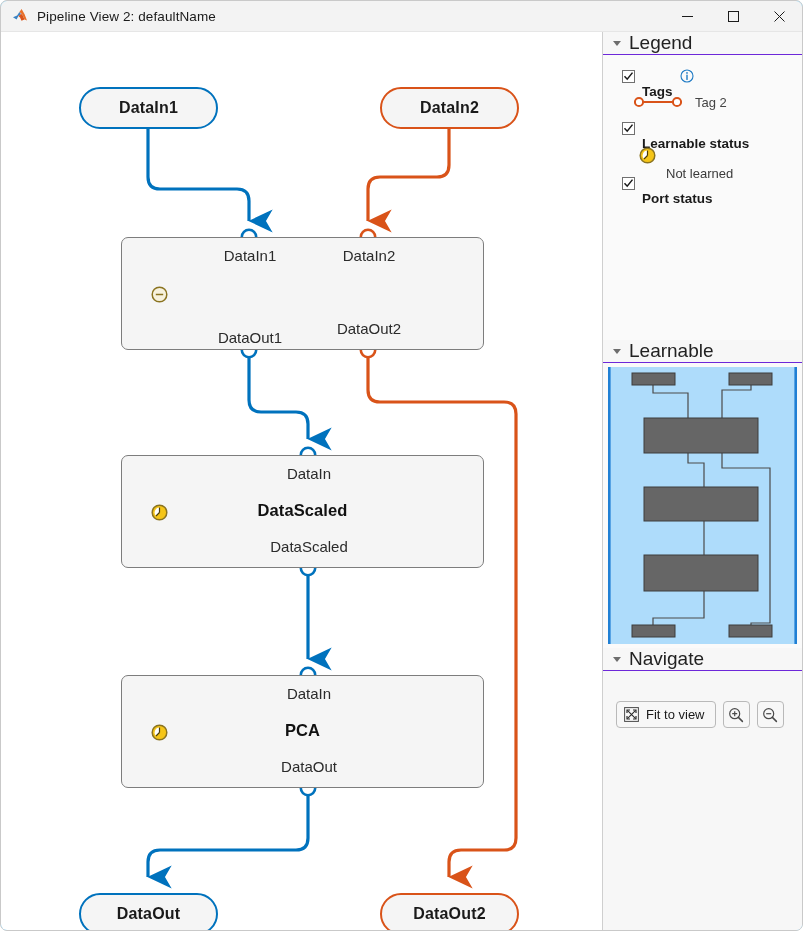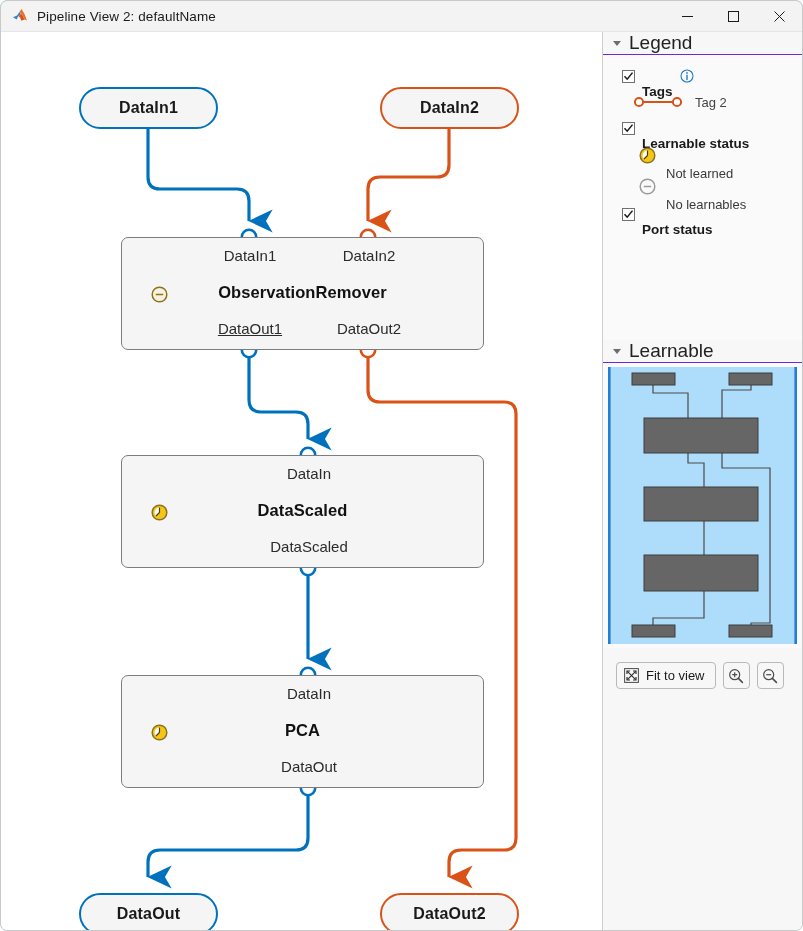--- a/index.html
+++ b/index.html
@@ -178,20 +178,21 @@
 
   
   .navigate-body {
     flex: 1 1 auto;
     background: #f7f7f7;
     padding: 14px 0 0 0;
   }
   .nav-row {
     display: flex; align-items: center;
     padding-left: 13px;
+    margin-top: 16px;
   }
   .btn {
     height: 27px;
     background: #f7f7f7;
     border: 1px solid #b9b9b9;
     border-radius: 4px;
     display: flex; align-items: center; justify-content: center;
     font-size: 13px; color: #1a1a1a;
     cursor: pointer;
   }
@@ -282,24 +283,23 @@
       </div>
       <div class="term orange" style="left:379px;top:861px;width:139px;height:42px;">
         <span>DataOut2</span>
       </div>
 
       <div class="block" style="left:120px;top:205px;width:363px;height:113px;">
         <svg class="status-icon" style="left:29px;top:48px;" viewBox="0 0 17 17">
           <circle cx="8.5" cy="8.5" r="7.3" fill="#f7f2de" stroke="#8a7320" stroke-width="1.5"></circle>
           <path d="M4.8 8.5 H12.2" stroke="#8a7320" stroke-width="1.5"></path>
         </svg>
-        <div class="block-title" style="top:45px;">ObservationRemover</div>
         <div class="port-label" style="left:128px;top:9px;">DataIn1</div>
         <div class="port-label" style="left:247px;top:9px;">DataIn2</div>
-        <div class="port-label" style="left:128px;top:82px;text-decoration:underline;">DataOut1</div>
+        <div class="port-label" style="left:128px;top:91px;">DataOut1</div>
         <div class="port-label" style="left:247px;top:82px;">DataOut2</div>
       </div>
 
       <div class="block" style="left:120px;top:423px;width:363px;height:113px;">
         <svg class="status-icon" style="left:29px;top:48px;" viewBox="0 0 17 17">
           <circle cx="8.5" cy="8.5" r="7.3" fill="#f5c518" stroke="#8a7320" stroke-width="1.5"></circle>
           <path d="M8.5 8.5 L8.5 3.6 A4.9 4.9 0 0 0 5.05 11.95 Z" fill="#ffffff"></path>
           <path d="M8.5 8.5 L8.5 3.4 M8.5 8.5 L5.0 12.0" stroke="#4a3d08" stroke-width="1.2"></path>
         </svg>
         <div class="block-title" style="top:45px;">DataScaled</div>
@@ -362,27 +362,20 @@
 
         <div class="status-row">
           <svg class="sicon" viewBox="0 0 17 17">
             <circle cx="8.5" cy="8.5" r="7.3" fill="#f5c518" stroke="#8a7320" stroke-width="1.5"></circle>
             <path d="M8.5 8.5 L8.5 3.6 A4.9 4.9 0 0 0 5.05 11.95 Z" fill="#ffffff"></path>
             <path d="M8.5 8.5 L8.5 3.4 M8.5 8.5 L5.0 12.0" stroke="#4a3d08" stroke-width="1.2"></path>
           </svg>
           <span class="stext">Not learned</span>
         </div>
 
-        <div class="status-row">
-          <svg class="sicon" viewBox="0 0 17 17">
-            <circle cx="8.5" cy="8.5" r="7.3" fill="#fafafa" stroke="#9a9a9a" stroke-width="1.5"></circle>
-            <path d="M4.8 8.5 H12.2" stroke="#9a9a9a" stroke-width="1.5"></path>
-          </svg>
-          <span class="stext">No learnables</span>
-        </div>
 
         <div class="chk-row">
           <span class="chk">
             <svg width="11" height="11" viewBox="0 0 11 11">
               <path d="M1.5 5.3 L4.2 8.2 L9.5 1.6" fill="none" stroke="#1a1a1a" stroke-width="1.5"></path>
             </svg>
           </span>
           <span class="chk-label">Port status</span>
         </div>
       </div>
@@ -414,20 +407,24 @@
             <rect x="126" y="10" width="43" height="12"></rect>
             <rect x="41" y="55" width="114" height="35"></rect>
             <rect x="41" y="124" width="114" height="34"></rect>
             <rect x="41" y="192" width="114" height="36"></rect>
             <rect x="29" y="262" width="43" height="12"></rect>
             <rect x="126" y="262" width="43" height="12"></rect>
           </g>
         </svg>
       </div>
 
+      <div class="panel-header">
+        <span class="tri"></span>
+        <span>Navigate</span>
+      </div>
       <div class="navigate-body">
         <div class="nav-row">
           <div class="btn btn-fit">
             <svg width="15" height="15" viewBox="0 0 15 15">
               <rect x="0.6" y="0.6" width="13.8" height="13.8" fill="none" stroke="#4a4a4a" stroke-width="1"></rect>
               <path d="M3 6 L3 3 L6 3 M12 6 L12 3 L9 3 M3 9 L3 12 L6 12 M12 9 L12 12 L9 12" fill="none" stroke="#2b2b2b" stroke-width="1.2"></path>
               <path d="M3.4 3.4 L11.6 11.6 M11.6 3.4 L3.4 11.6" stroke="#2b2b2b" stroke-width="1.1"></path>
             </svg>
             <span>Fit to view</span>
           </div>

